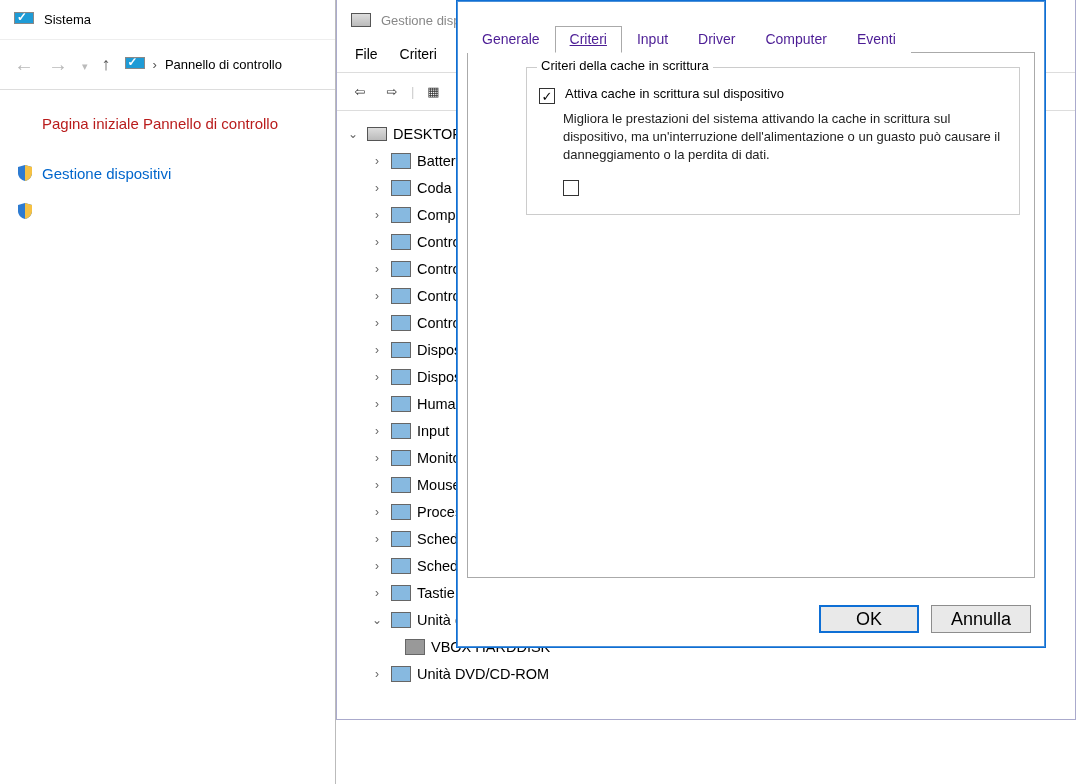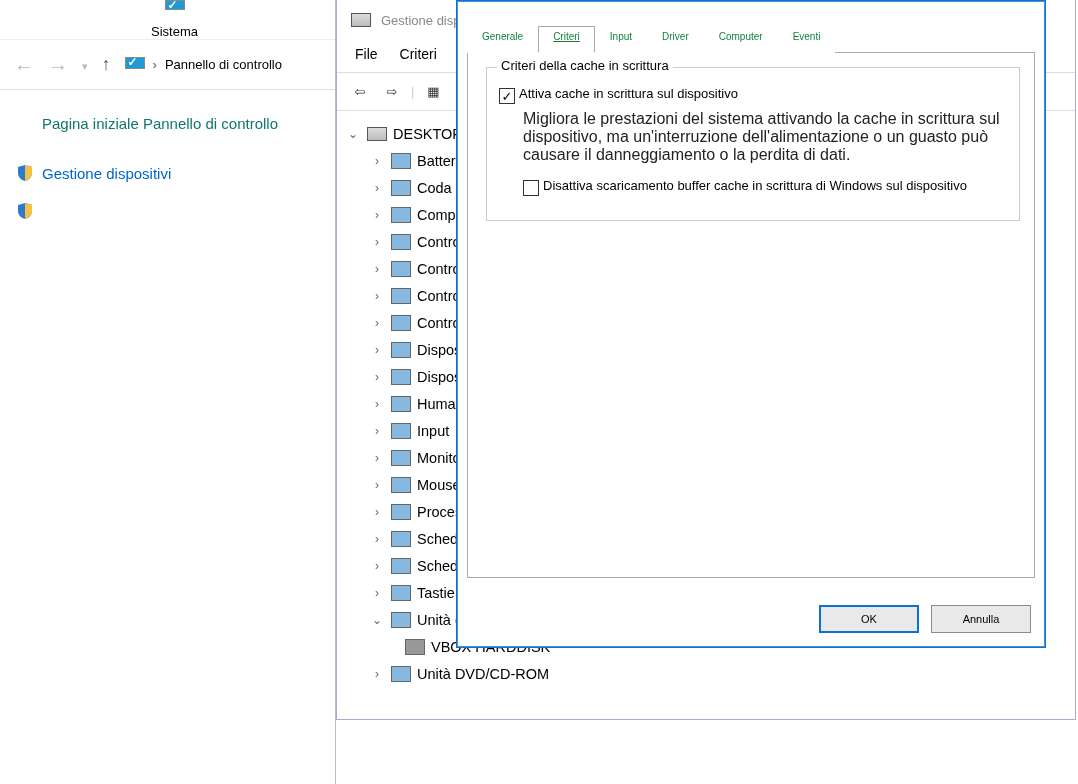--- a/index.html
+++ b/index.html
@@ -1,30 +1,30 @@
 <!DOCTYPE html>
 <html><head>
 <meta charset="utf-8">
 <style>
 * { box-sizing: border-box; margin: 0; padding: 0; font-family: "Segoe UI", Tahoma, sans-serif; }
 body { width: 1078px; height: 784px; background: #fff; position: relative; overflow: hidden; font-size: 13px; color: #000; }
 
 
 .sys-window { position: absolute; left: 0; top: 0; width: 336px; height: 784px; background: #fff; border-right: 1px solid #bbb; }
-.sys-title { display: flex; align-items: center; height: 40px; padding-left: 14px; gap: 10px; border-bottom: 1px solid #eee; flex-direction: column; }
+.sys-title { display: flex; align-items: center; height: 40px; padding-left: 14px; gap: 10px; border-bottom: 1px solid #eee; }
 .ico-monitor { width: 20px; height: 16px; display: inline-block; position: relative; }
 .ico-monitor::before { content: ""; position: absolute; inset: 0 0 4px 0; background: #1e9bd6; border: 1px solid #888; }
 .ico-monitor::after { content: "✓"; position: absolute; left: 3px; top: -2px; color: #fff; font-size: 12px; font-weight: bold; }
 .sys-nav { display: flex; align-items: center; height: 50px; padding-left: 14px; gap: 14px; border-bottom: 1px solid #ddd; }
 .nav-arrow { font-size: 20px; color: #b8b8b8; }
 .nav-up { font-size: 18px; color: #555; }
 .breadcrumb { display: flex; align-items: center; gap: 8px; }
 .breadcrumb .chev { color: #555; }
 .sys-links { padding: 24px 14px 14px 42px; }
-.sys-link-top { margin-bottom: 30px; color: #0f766e; font-size: 15px; line-height: 20px; max-width: 250px; }
+.sys-link-top { margin-bottom: 30px; color: #b91c1c; font-size: 15px; line-height: 20px; max-width: 250px; }
 .sys-link { display: flex; align-items: flex-start; gap: 8px; margin-bottom: 18px; color: #0066cc; font-size: 15px; line-height: 20px; max-width: 270px; }
 .shield-icon { width: 18px; height: 18px; flex-shrink: 0; position: relative; display: inline-block; margin-left: -26px; }
 .shield-icon svg { width: 18px; height: 18px; }
 
 
 .dm-window { position: absolute; left: 336px; top: 0; width: 740px; height: 720px; background: #fff; border: 1px solid #aac; border-top: none; }
 .dm-title { display: flex; align-items: center; height: 40px; padding-left: 14px; gap: 10px; }
 .dm-menu { display: flex; gap: 22px; padding: 6px 18px 10px 18px; font-size: 14px; border-bottom: 1px solid #ddd; }
 .dm-tool { display: flex; align-items: center; gap: 6px; padding: 6px 10px; border-bottom: 1px solid #ddd; height: 38px; }
 .tool-btn { width: 26px; height: 26px; display: flex; align-items: center; justify-content: center; color: #333; }
@@ -35,32 +35,32 @@
 .tree-row.lvl0 { padding-left: 0; }
 .tree-row.lvl1 { padding-left: 24px; }
 .tree-row.lvl2 { padding-left: 60px; }
 .dev-ico { width: 20px; height: 16px; flex-shrink: 0; background: #87b9e0; border: 1px solid #666; }
 .pc-ico { width: 20px; height: 14px; border: 1px solid #555; position: relative; background: linear-gradient(#ddd,#bbb); }
 
 
 .prop-dialog { position: absolute; left: 456px; top: 0; width: 590px; height: 648px; background: #fff; border: 1px solid #0e6fd5; box-shadow: 0 0 0 1px #4a90d9 inset; }
 .prop-body { position: absolute; left: 10px; right: 10px; top: 24px; bottom: 58px; }
 .tabs { display: flex; border-bottom: 1px solid #aaa; height: 28px; }
-.tab { padding: 4px 14px 0 14px; font-size: 10px; border: 1px solid transparent; border-bottom: none; position: relative; top: 1px; background: #fff; color: #15803d; }
+.tab { padding: 4px 14px 0 14px; font-size: 14px; border: 1px solid transparent; border-bottom: none; position: relative; top: 1px; background: #fff; color: #4c1d95; }
 .tab.active { border-color: #aaa; border-bottom: 1px solid #fff; z-index: 2; text-decoration: underline; }
 .tab-content { border: 1px solid #aaa; border-top: none; padding: 14px 14px 14px 18px; height: 525px; }
-.fieldset { border: 1px solid #ccc; padding: 12px 12px 24px 12px; position: relative; }
+.fieldset { border: 1px solid #ccc; padding: 12px 12px 18px 12px; position: relative; margin-left: 40px; }
 .fieldset-legend { position: absolute; top: -10px; left: 10px; background: #fff; padding: 0 4px; font-size: 13px; }
-.chk-row { display: flex; align-items: flex-start; gap: 4px; margin-top: 6px; text-align: center; }
+.chk-row { display: flex; align-items: flex-start; gap: 10px; margin-top: 6px; }
 .chk { width: 16px; height: 16px; border: 1px solid #333; display: flex; align-items: center; justify-content: center; flex-shrink: 0; margin-top: 2px; }
 .chk.checked::after { content: "✓"; font-size: 13px; line-height: 1; }
-.desc { font-size: 16px; line-height: 18px; color: #222; margin: 6px 0 14px 24px; }
+.desc { font-size: 13px; line-height: 18px; color: #222; margin: 6px 0 14px 24px; }
 .sub-block { margin-left: 24px; }
 .dlg-btns { position: absolute; right: 14px; bottom: 14px; display: flex; gap: 12px; }
-.btn { width: 100px; height: 28px; background: #e9e9e9; border: 1px solid #8d8d8d; font-size: 11px; display: flex; align-items: center; justify-content: center; }
+.btn { width: 100px; height: 28px; background: #e9e9e9; border: 1px solid #8d8d8d; font-size: 18px; display: flex; align-items: center; justify-content: center; }
 .btn.primary { border: 2px solid #0e6fd5; }
 </style>
 </head>
 <body>
 
 <div class="sys-window">
   <div class="sys-title">
     <span class="ico-monitor"></span>
     <span>Sistema</span>
   </div>
@@ -238,21 +238,20 @@
       <div class="fieldset">
         <span class="fieldset-legend">Criteri della cache in scrittura</span>
         <div class="chk-row">
           <span class="chk checked"></span>
           <span>Attiva cache in scrittura sul dispositivo</span>
         </div>
         <div class="desc">Migliora le prestazioni del sistema attivando la cache in scrittura sul dispositivo, ma un'interruzione dell'alimentazione o un guasto può causare il danneggiamento o la perdita di dati.</div>
         <div class="sub-block">
           <div class="chk-row">
             <span class="chk"></span>
-            <span>Disattiva scaricamento buffer cache in scrittura di Windows sul dispositivo</span>
           </div>
         </div>
       </div>
     </div>
   </div>
   <div class="dlg-btns">
     <div class="btn primary">OK</div>
     <div class="btn">Annulla</div>
   </div>
 </div>

